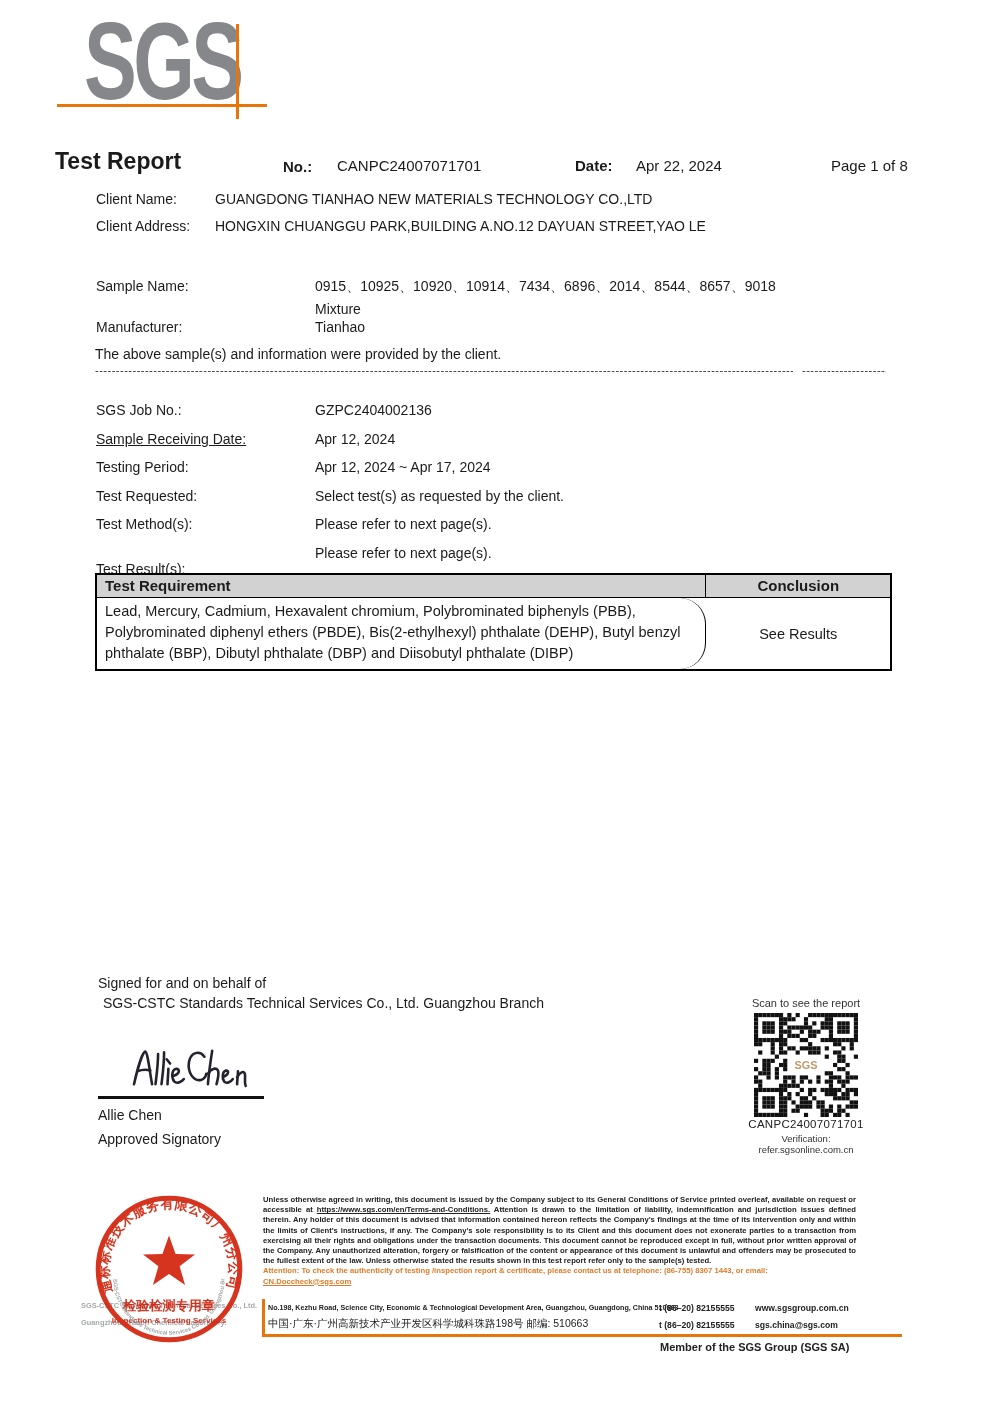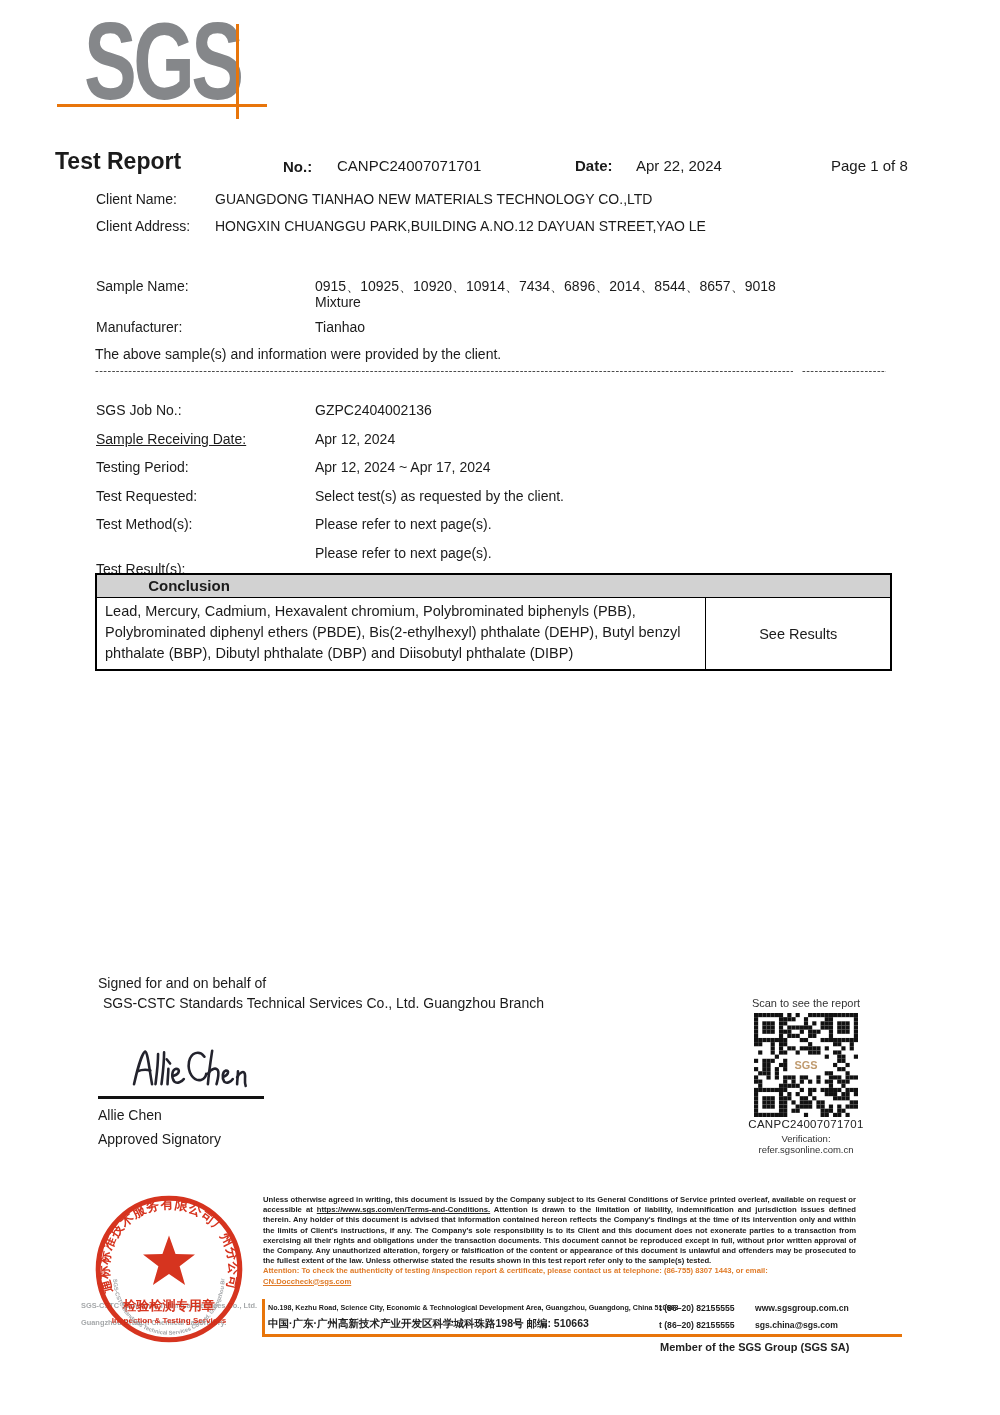--- a/index.html
+++ b/index.html
@@ -28,41 +28,41 @@
   .dash-long{width:698px;}
   .dash-gap{width:9px;}
   .dash-short{width:84px;}
   
   .rtable{position:absolute;left:95px;top:573px;width:797px;border:2px solid #000;}
   .rtable .hd{display:flex;background:var(--thbg);border-bottom:1.5px solid #000;}
   .rtable .bd{display:flex;}
   .rtable .c1{width:611px;border-right:1.5px solid #000;padding:2px 8px;}
   .rtable .c2{width:184px;display:flex;align-items:center;justify-content:center;text-align:center;}
   .rtable .hd .c1,.rtable .hd .c2{font-weight:bold;font-size:15px;padding-top:2px;padding-bottom:3px;}
-  .rtable .bd .c1{font-size:14.5px;line-height:21px;padding:3px 10px 5px 8px;}
+  .rtable .bd .c1{font-size:14.5px;line-height:21px;padding:3px 10px 5px 8px;border-radius:26px;}
   .rtable .bd .c2{font-size:14.5px;}
   
   .sigline{position:absolute;left:98px;top:1096px;width:166px;height:2.5px;background:#111;}
   .sig-svg{position:absolute;left:128px;top:1040px;width:122px;height:54px;}
   .sig-svg path{fill:none;stroke:#23232d;stroke-width:3;stroke-linecap:round;}
   
   .qr-wrap{position:absolute;left:726px;top:997px;width:160px;text-align:center;}
   .qr-caption{font-size:11px;color:#333;}
   .qr-svg{width:104px;height:104px;margin:4px auto 0;display:block;}
   .qr-number{font-size:11.5px;color:#222;margin-top:1px;letter-spacing:.3px;}
   .qr-verif{font-size:9.5px;color:#333;margin-top:3px;}
   .qr-url{font-size:9.5px;color:#333;}
   
   .foot-text{position:absolute;left:263px;top:1195px;width:593px;}
   .disclaimer{font-size:7.7px;line-height:10.2px;font-weight:bold;color:#222;text-align:justify;}
   .disclaimer .lnk{text-decoration:underline;}
   .attention{font-size:7.7px;line-height:10.2px;font-weight:bold;color:var(--attention);}
   .attention .lnk{text-decoration:underline;}
   .addr-en{position:absolute;left:268px;top:1303px;font-size:7.6px;font-weight:bold;color:#222;transform:scaleX(.94);transform-origin:left;}
-  .addr-cn{position:absolute;left:268px;top:1317px;font-size:10.5px;font-weight:bold;color:#222;}
+  .addr-cn{position:absolute;left:268px;top:1317px;font-size:10.5px;font-weight:normal;color:#222;}
   .tel1{position:absolute;left:659px;top:1303px;font-size:8.6px;font-weight:bold;color:#222;}
   .tel2{position:absolute;left:659px;top:1320px;font-size:8.6px;font-weight:bold;color:#222;}
   .web{position:absolute;left:755px;top:1303px;font-size:8.6px;font-weight:bold;color:#222;}
   .email{position:absolute;left:755px;top:1320px;font-size:8.6px;font-weight:bold;color:#222;}
   .foot-vline{position:absolute;left:262px;top:1299px;width:2.5px;height:36px;background:var(--accent);}
   .foot-hline{position:absolute;left:262px;top:1334px;width:640px;height:2.5px;background:var(--accent);}
   .member{position:absolute;left:660px;top:1341px;font-size:11px;font-weight:bold;color:#222;}
   .lab-gray1{position:absolute;left:81px;top:1301px;font-size:7.4px;font-weight:bold;color:#a6a9ab;}
   .lab-gray2{position:absolute;left:81px;top:1318px;font-size:7.4px;font-weight:bold;color:#a6a9ab;}
   .stamp-svg{position:absolute;left:78px;top:1190px;width:182px;height:162px;opacity:.93;}
@@ -83,21 +83,21 @@
   <div class="abs" style="left:636px;top:157px;font-size:15px;">Apr 22, 2024</div>
   <div class="abs" style="left:831px;top:157px;font-size:15px;">Page 1 of 8</div>
 
   <div class="abs t14" style="left:96px;top:189px;">Client Name:</div>
   <div class="abs t14" style="left:215px;top:189px;">GUANGDONG TIANHAO NEW MATERIALS TECHNOLOGY CO.,LTD</div>
   <div class="abs t14" style="left:96px;top:216px;">Client Address:</div>
   <div class="abs t14" style="left:215px;top:216px;">HONGXIN CHUANGGU PARK,BUILDING A.NO.12 DAYUAN STREET,YAO LE</div>
 
   <div class="abs t14" style="left:96px;top:276px;">Sample Name:</div>
   <div class="abs t14" style="left:315px;top:276px;">0915、10925、10920、10914、7434、6896、2014、8544、8657、9018</div>
-  <div class="abs t14" style="left:315px;top:292px;text-align:right;">Mixture</div>
+  <div class="abs t14" style="left:315px;top:299px;text-align:right;">Mixture</div>
   <div class="abs t14" style="left:96px;top:317px;">Manufacturer:</div>
   <div class="abs t14" style="left:315px;top:317px;">Tianhao</div>
   <div class="abs t14" style="left:95px;top:344px;">The above sample(s) and information were provided by the client.</div>
 
   <div class="dashline"><span class="dash-long">--------------------------------------------------------------------------------------------------------------------------------------------------------------------------------------------------------</span><span class="dash-gap"> </span><span class="dash-short">--------------------------------------------------------------------------------------------------------------------------------------------------------------------------------------------------------</span></div>
 
   <div class="abs t14" style="left:96px;top:400px;">SGS Job No.:</div>
   <div class="abs t14" style="left:315px;top:400px;">GZPC2404002136</div>
   <div class="abs t14" style="left:96px;top:429px;text-decoration:underline;">Sample Receiving Date:</div>
   <div class="abs t14" style="left:315px;top:429px;">Apr 12, 2024</div>
@@ -105,20 +105,21 @@
   <div class="abs t14" style="left:315px;top:457px;">Apr 12, 2024 ~ Apr 17, 2024</div>
   <div class="abs t14" style="left:96px;top:486px;">Test Requested:</div>
   <div class="abs t14" style="left:315px;top:486px;">Select test(s) as requested by the client.</div>
   <div class="abs t14" style="left:96px;top:514px;">Test Method(s):</div>
   <div class="abs t14" style="left:315px;top:514px;">Please refer to next page(s).</div>
   <div class="abs t14" style="left:96px;top:543px;margin-top:16px;">Test Result(s):</div>
   <div class="abs t14" style="left:315px;top:543px;">Please refer to next page(s).</div>
 
   <div class="rtable">
     <div class="hd">
+      <div class="c1">Test Requirement</div>
       <div class="c2">Conclusion</div>
     </div>
     <div class="bd">
       <div class="c1" style="white-space:normal;">Lead, Mercury, Cadmium, Hexavalent chromium, Polybrominated biphenyls (PBB), Polybrominated diphenyl ethers (PBDE), Bis(2-ethylhexyl) phthalate (DEHP), Butyl benzyl phthalate (BBP), Dibutyl phthalate (DBP) and Diisobutyl phthalate (DIBP)</div>
       <div class="c2">See Results</div>
     </div>
   </div>
 
   <div class="abs t14" style="left:98px;top:973px;">Signed for and on behalf of</div>
   <div class="abs t14" style="left:103px;top:993px;">SGS-CSTC Standards Technical Services Co., Ltd. Guangzhou Branch</div>

